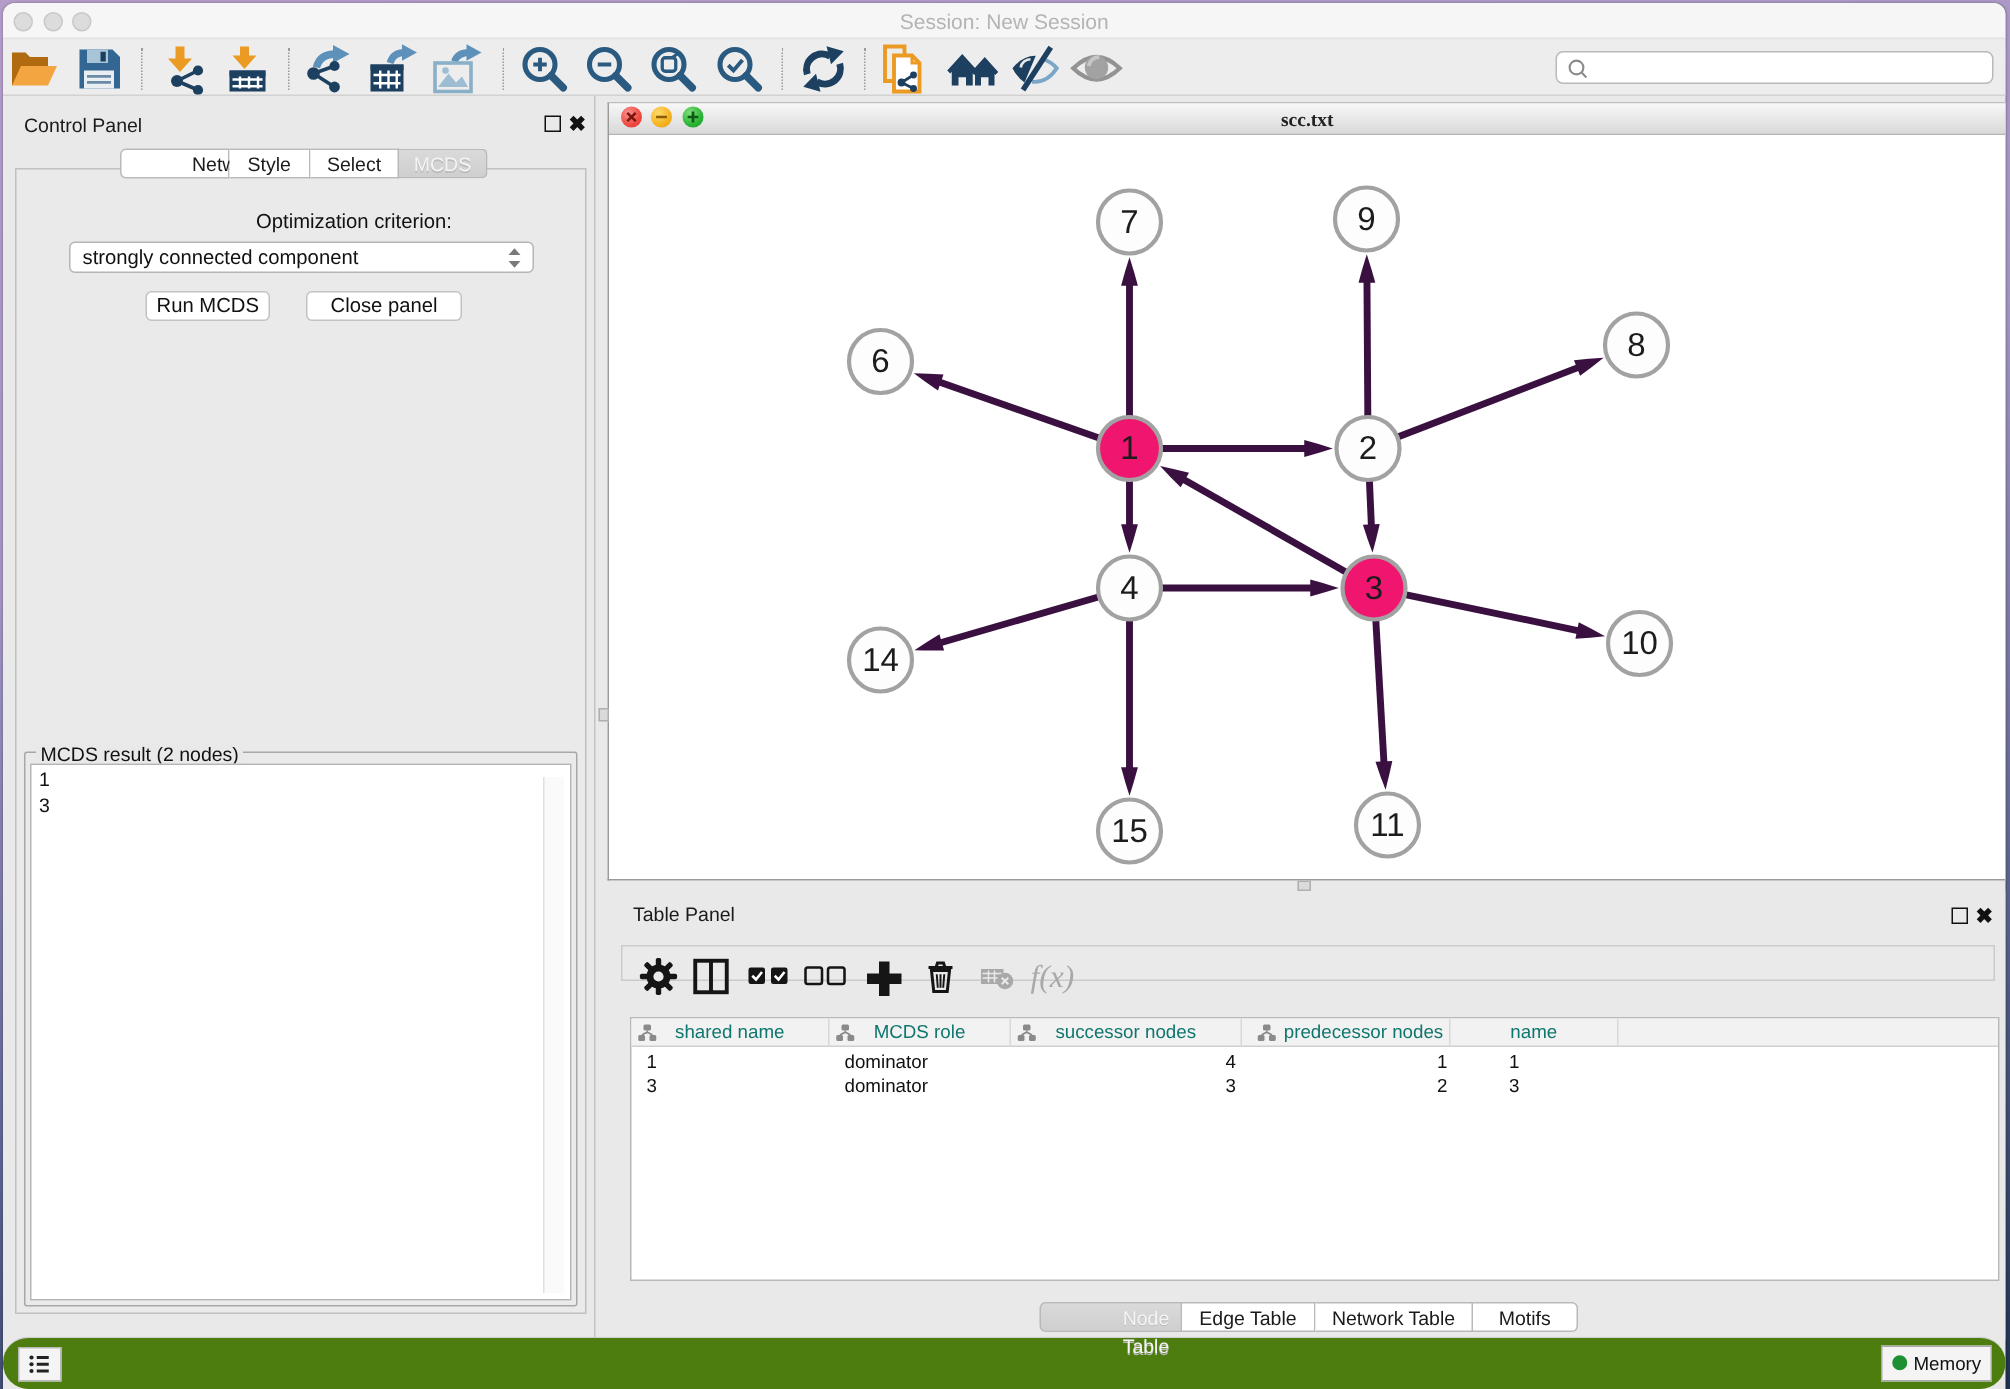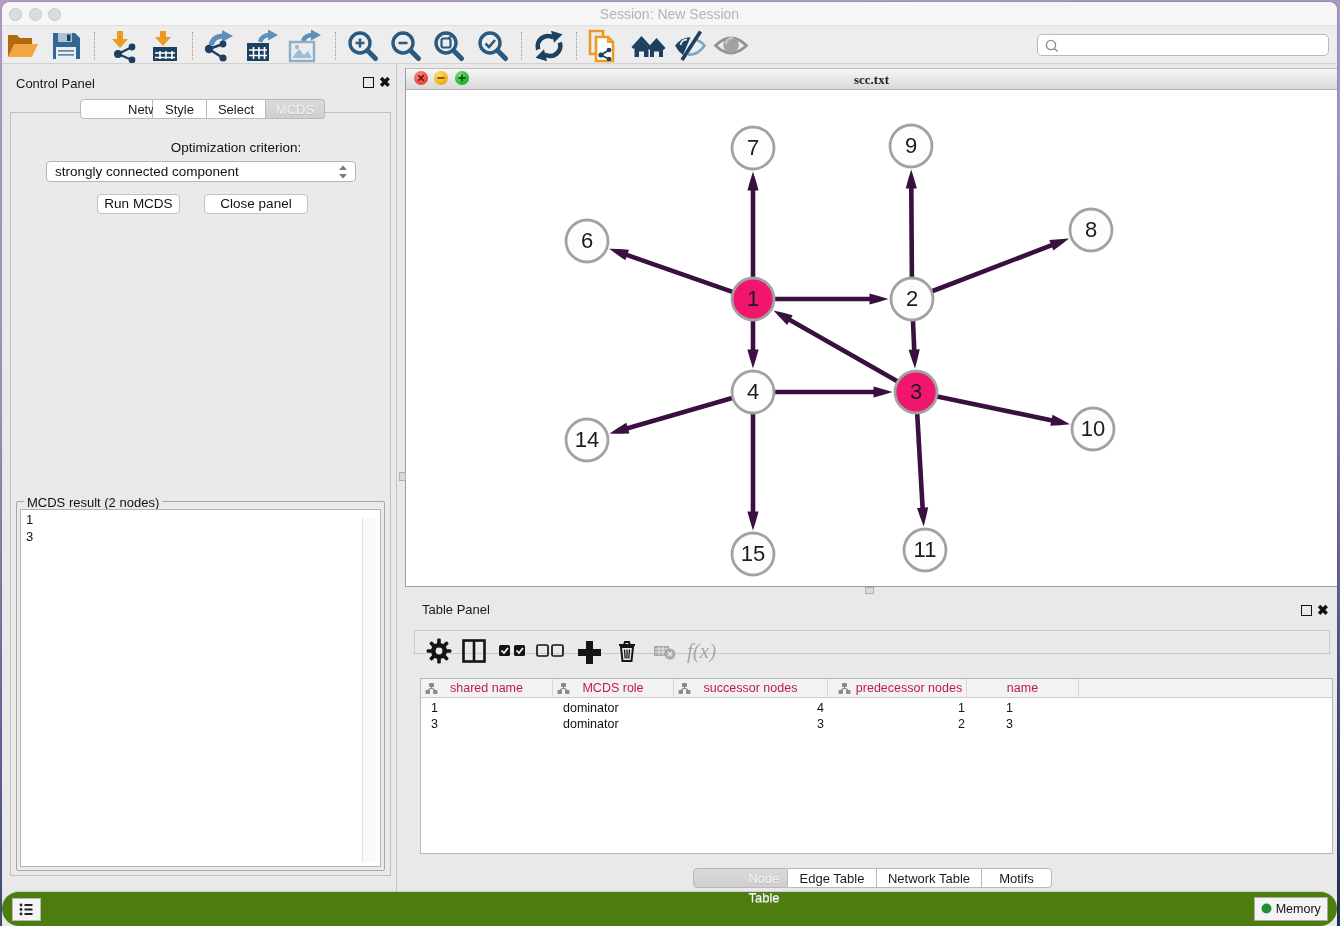--- a/index.html
+++ b/index.html
@@ -68,21 +68,21 @@
 
 #tp{position:absolute;left:396px;top:592px;width:939px;height:299px;background:#e9e9e9;}
 #tp .hdr{position:absolute;left:24px;top:8px;font-size:13px;color:#1a1a1a;}
 #tbbox{position:absolute;left:16px;top:36px;width:916px;height:24px;
  border:1px solid #cbcbcb;background:#eaeaea;}
 #tbl{position:absolute;left:22px;top:84px;width:913px;height:176px;background:#fff;
  border:1px solid #b8b8b8;}
 #thead{position:absolute;left:0;top:0;width:100%;height:19px;background:#f2f2f2;
  border-bottom:1px solid #cfcfcf;}
 .thc{position:absolute;top:0;height:19px;border-right:1px solid #d8d8d8;
- font-size:12.5px;color:#be185d;text-align:center;line-height:18px;}
+ font-size:12.5px;color:#0f766e;text-align:center;line-height:18px;}
 .trow{position:absolute;left:0;width:660px;height:16px;font-size:12.5px;color:#111;}
 .td{position:absolute;top:0;height:16px;line-height:16px;}
 .bts{position:absolute;display:flex;height:20px;z-index:3;}
 
 #sb{position:absolute;left:0;bottom:0;width:100%;height:35px;background:#4d7c0f;
  border-top:1px solid #cfcfcf;border-radius:17px;}
 #sbbtn{position:absolute;left:10px;top:6px;width:29px;height:23px;background:#f4f4f4;
  border:1px solid #b9b9b9;}
 #mem{position:absolute;right:9px;top:5px;width:74px;height:24px;background:#f4f4f4;
  border:1px solid #a9a9a9;font-size:12.5px;color:#111;text-align:center;

